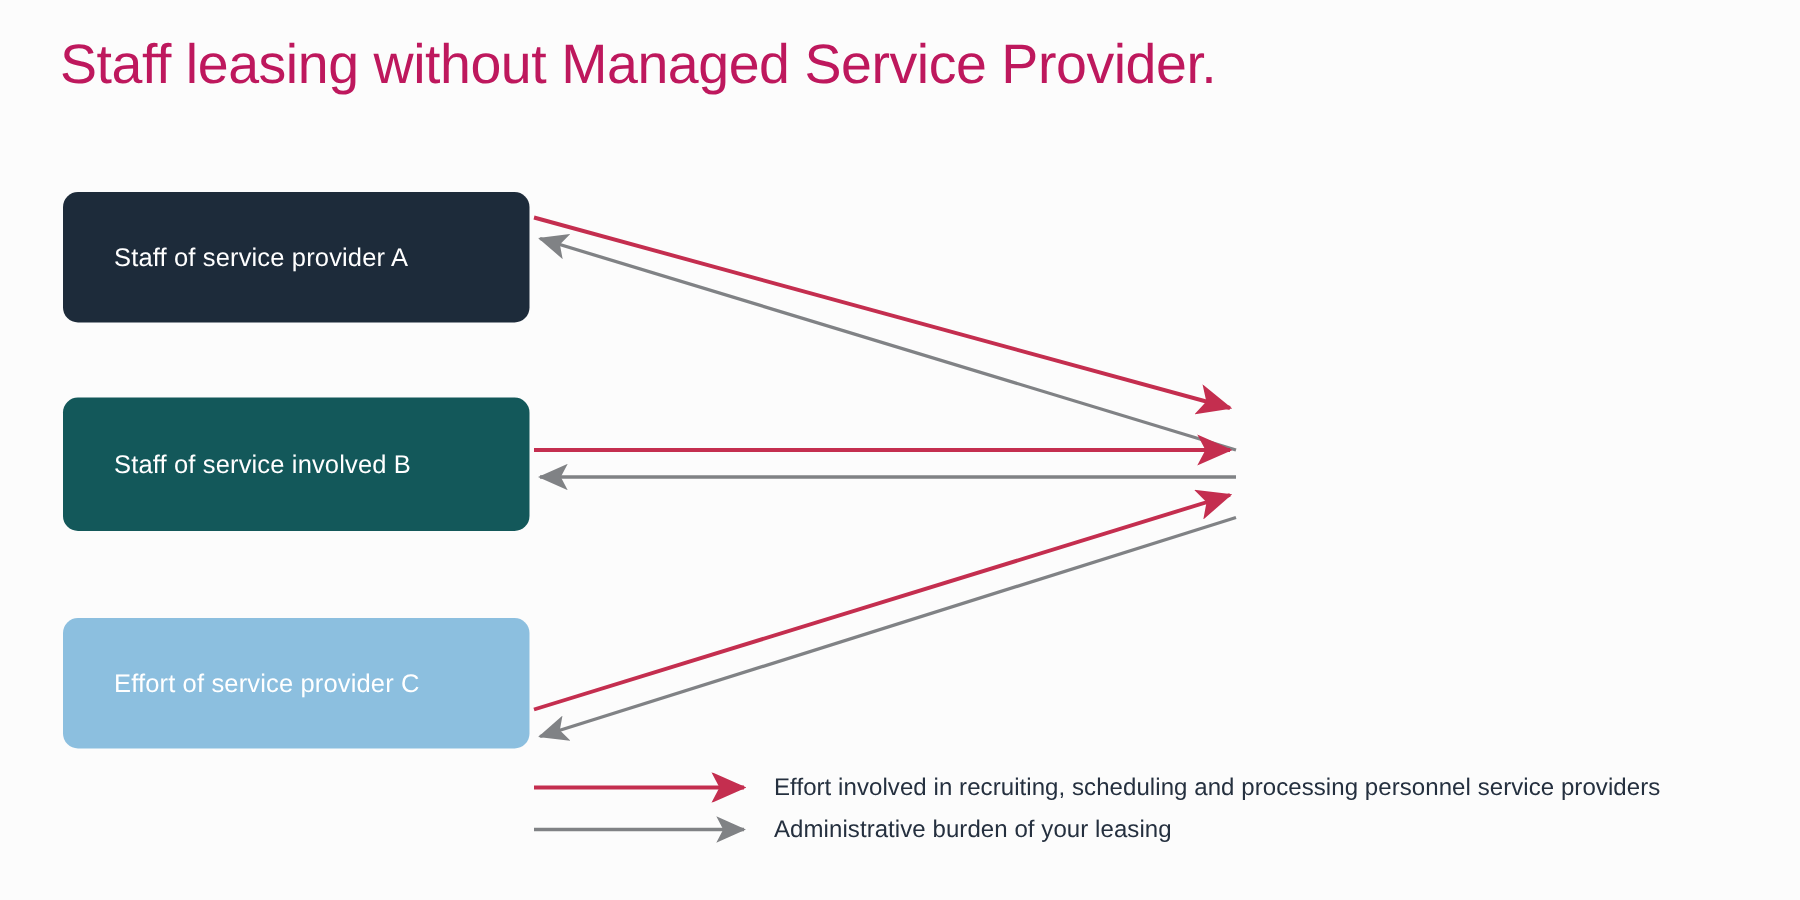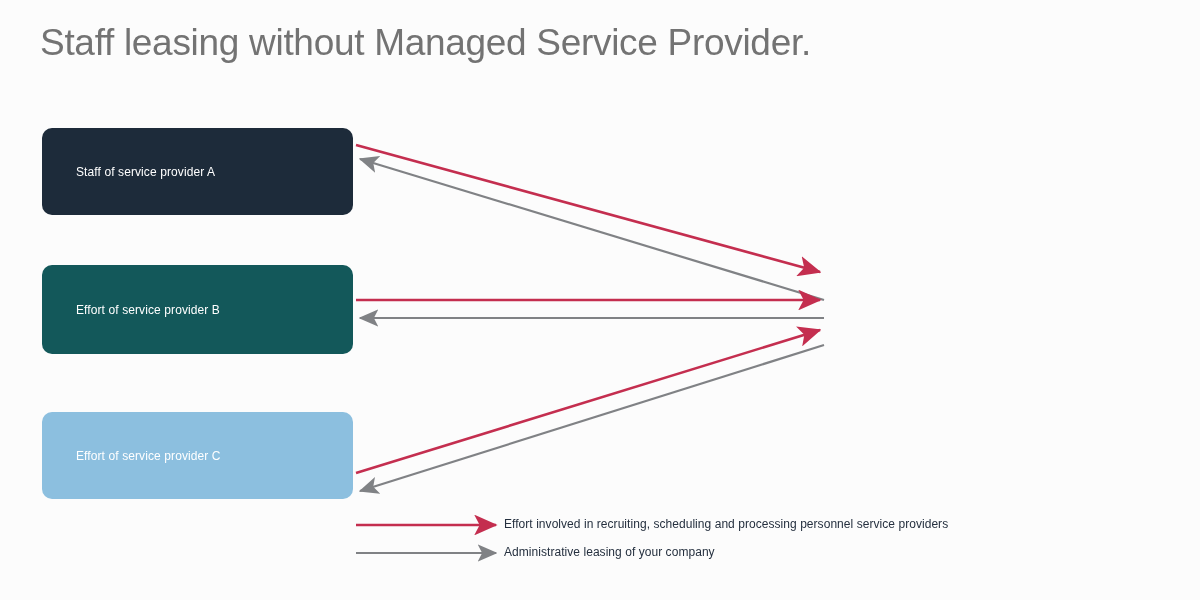--- a/index.html
+++ b/index.html
@@ -15,33 +15,33 @@
     overflow: hidden;
     font-family: "Liberation Sans", sans-serif;
   }
   #title {
     position: absolute;
     left: 40px;
     top: 22px;
     font-size: 37px;
     font-weight: 400;
     letter-spacing: -0.3px;
-    color: #737373;
+    color: #be185d;
     white-space: nowrap;
   }
   .node {
     position: absolute;
     border-radius: 10px;
     display: flex;
     align-items: center;
     box-sizing: border-box;
   }
   .node-label {
     color: #ffffff;
-    font-size: 12px;
+    font-size: 17px;
     font-weight: 400;
     letter-spacing: 0.1px;
     white-space: nowrap;
   }
   .provider .node-label {
     padding-left: 34px;
   }
   #node-a { left: 42px;  top: 128px; width: 311px; height: 87px; background: #1d2b3a; }
   #node-b { left: 42px;  top: 265px; width: 311px; height: 89px; background: #13585a; }
   #node-c { left: 42px;  top: 412px; width: 311px; height: 87px; background: #8cbfdf; }
@@ -73,23 +73,23 @@
     position: relative;
     height: 28px;
   }
   .legend-swatch {
     position: absolute;
     left: 0; top: 0;
     width: 148px; height: 20px;
   }
   .legend-text {
     position: absolute;
-    left: 148px;
+    left: 160px;
     top: 2px;
-    font-size: 12px;
+    font-size: 16px;
     color: #25303f;
     white-space: nowrap;
     letter-spacing: 0.05px;
   }
 </style>
 </head>
 <body>
 
 <div id="canvas">
 
@@ -113,39 +113,39 @@
 
     <line x1="356" y1="473" x2="820" y2="330" stroke="#c42e4f" stroke-width="2.6" marker-end="url(#arrow-red)"></line>
     <line x1="824" y1="345" x2="360" y2="491" stroke="#808285" stroke-width="2.2" marker-end="url(#arrow-gray)"></line>
   </svg>
 
   <div class="node provider" id="node-a">
     <span class="node-label">Staff of service provider A</span>
   </div>
 
   <div class="node provider" id="node-b">
-    <span class="node-label">Effort of service provider B</span>
+    <span class="node-label">Staff of service involved B</span>
   </div>
 
   <div class="node provider" id="node-c">
     <span class="node-label">Effort of service provider C</span>
   </div>
 
 
   <div id="legend">
 
     <div class="legend-row">
       <svg class="legend-swatch" viewBox="0 0 148 20" width="148" height="20">
         <line x1="0" y1="10" x2="140" y2="10" stroke="#c42e4f" stroke-width="2.6" marker-end="url(#arrow-red)"></line>
       </svg>
       <span class="legend-text">Effort involved in recruiting, scheduling and processing personnel service providers</span>
     </div>
 
     <div class="legend-row">
       <svg class="legend-swatch" viewBox="0 0 148 20" width="148" height="20">
         <line x1="0" y1="10" x2="140" y2="10" stroke="#808285" stroke-width="2.2" marker-end="url(#arrow-gray)"></line>
       </svg>
-      <span class="legend-text">Administrative leasing of your company</span>
+      <span class="legend-text">Administrative burden of your leasing</span>
     </div>
 
   </div>
 
 </div>
 
 </body></html>

